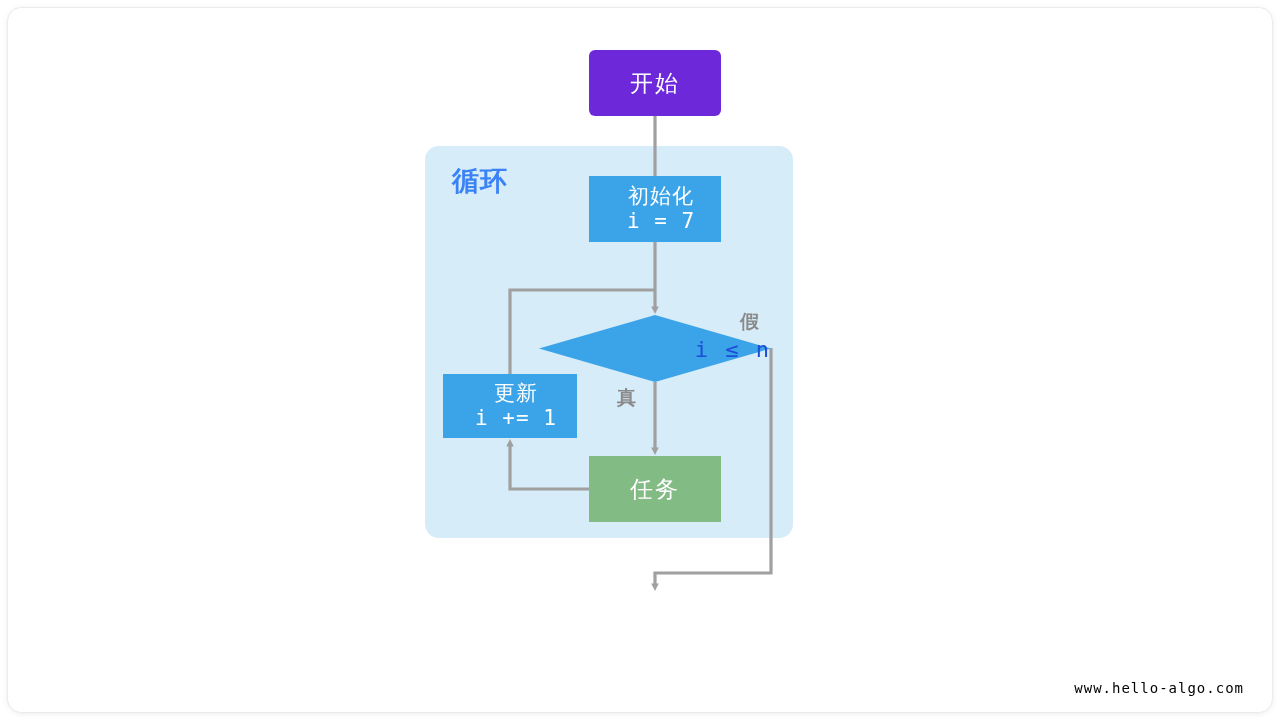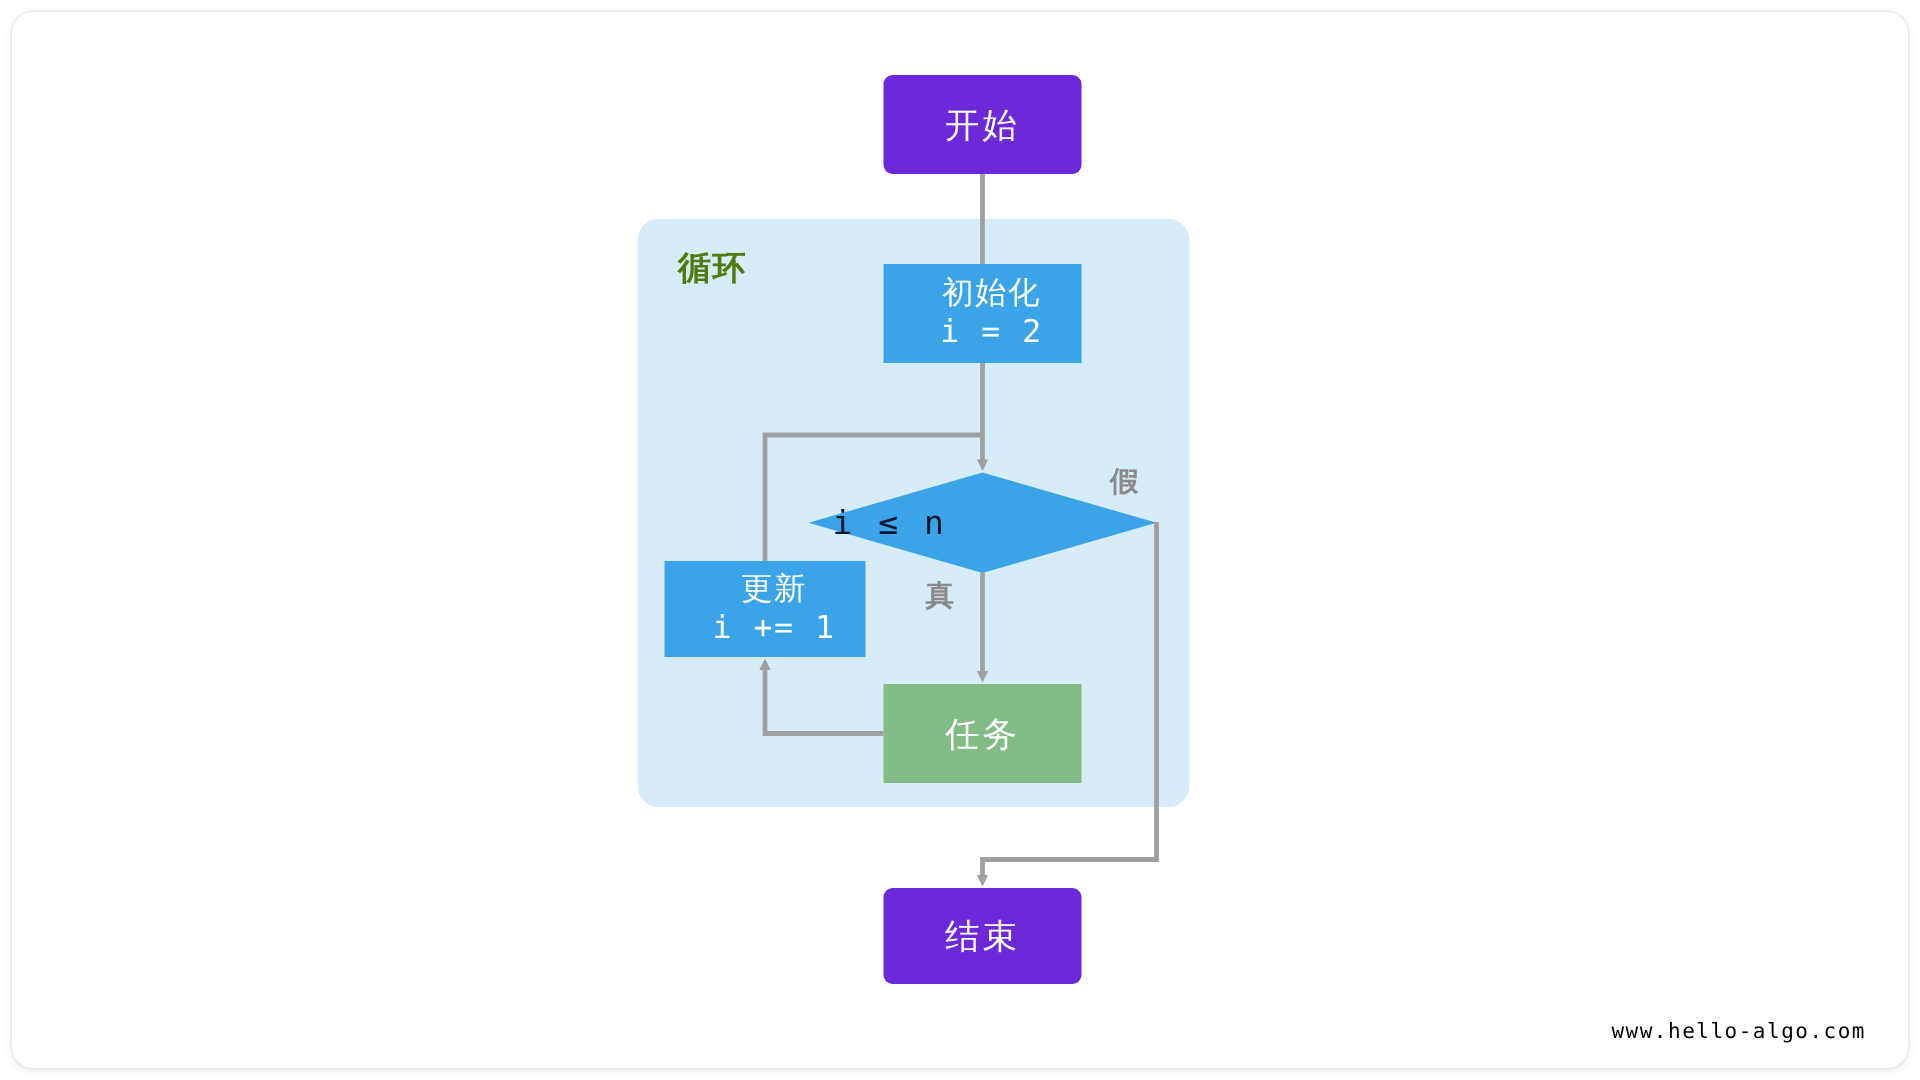--- a/index.html
+++ b/index.html
@@ -56,23 +56,23 @@
     width: 368px;
     height: 392px;
     background: #d6ecf9;
     border-radius: 14px;
   }
 
   .loop-label {
     position: absolute;
     left: 452px;
     top: 168px;
-    font-size: 22px;
+    font-size: 27px;
     font-weight: bold;
-    color: #4d7c0f;
+    color: #3b82f6;
     letter-spacing: 1px;
     line-height: 1;
   }
 
   .node {
     position: absolute;
     display: flex;
     flex-direction: column;
     align-items: center;
     justify-content: center;
@@ -121,22 +121,22 @@
   #node-end    { left: 589px; top: 592px; width: 132px; height: 64px; }
 
   .diamond-label {
     position: absolute;
     left: 555px;
     top: 315px;
     width: 216px;
     height: 68px;
     display: flex;
     align-items: center;
-    justify-content: flex-start;
-    color: #0f172a;
+    justify-content: flex-end;
+    color: #1d4ed8;
     pointer-events: none;
   }
 
   .branch-label {
     position: absolute;
     font-size: 19px;
     font-weight: bold;
     color: #8a8a8a;
     line-height: 1;
   }
@@ -188,35 +188,32 @@
 
       <polygon points="655,315 771,348.5 655,382 539,348.5" fill="#3ba3e8"></polygon>
     </svg>
 
     <div id="node-start" class="node node-terminal">
       <span>开始</span>
     </div>
 
     <div id="node-init" class="node node-process">
       <span class="cjk-line">初始化</span>
-      <span class="mono-line">i = 2</span>
+      <span class="mono-line">i = 7</span>
     </div>
 
     <div id="node-update" class="node node-process">
       <span class="cjk-line">更新</span>
       <span class="mono-line">i += 1</span>
     </div>
 
     <div id="node-task" class="node node-task">
       <span>任务</span>
     </div>
 
-    <div id="node-end" class="node node-terminal">
-      <span>结束</span>
-    </div>
 
     <div class="diamond-label">
       <span class="mono-line" style="font-size:22px;letter-spacing:2px;">i ≤ n</span>
     </div>
 
     <div id="label-true" class="branch-label">真</div>
     <div id="label-false" class="branch-label">假</div>
 
     <div class="watermark">www.hello-algo.com</div>
 

